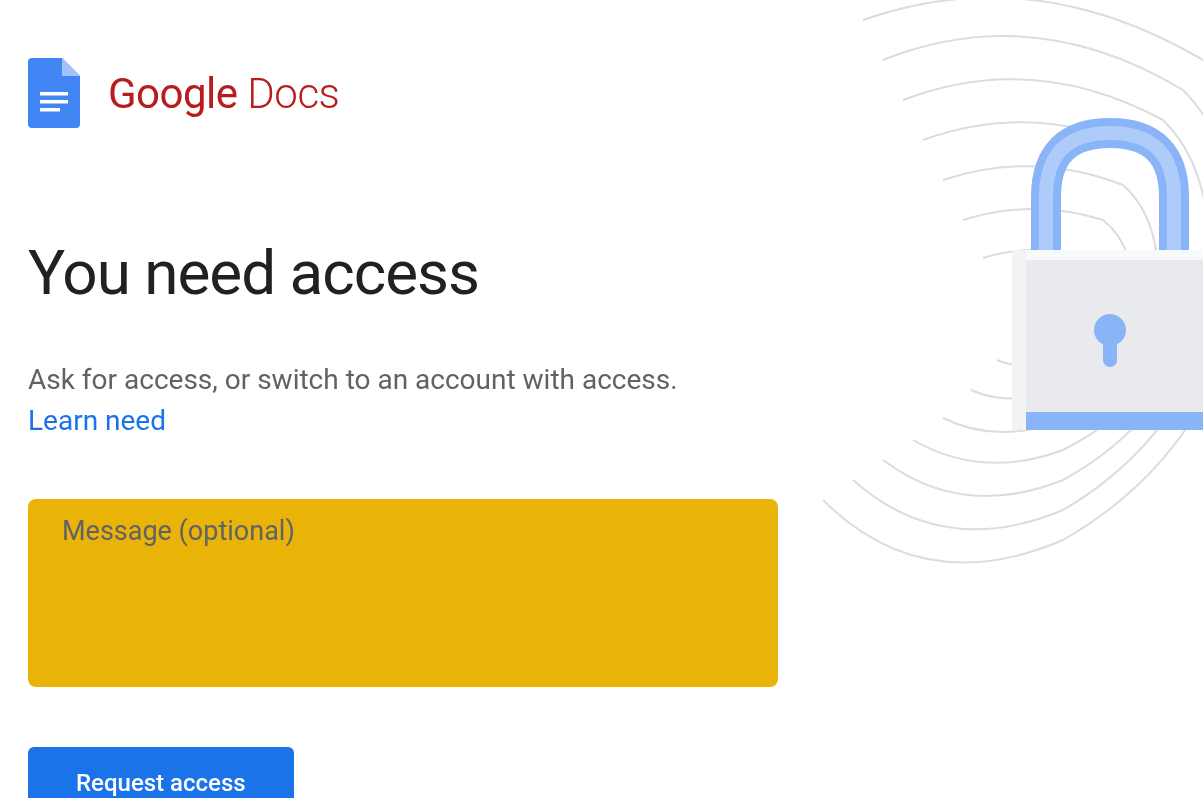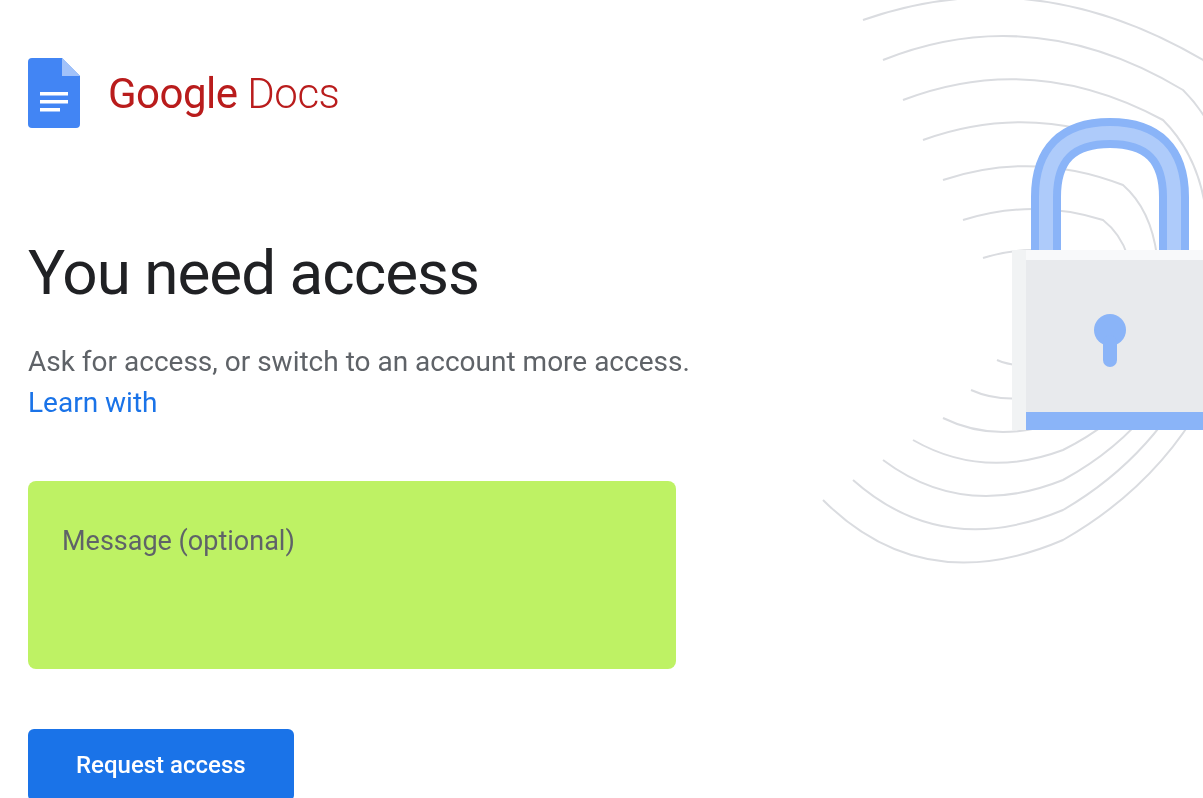--- a/index.html
+++ b/index.html
@@ -43,44 +43,44 @@
     .product-name .light {
       font-weight: 300;
     }
     .main {
       max-width: 760px;
     }
     .title {
       font-size: 62px;
       font-weight: 400;
       color: #202124;
-      margin-bottom: 36px;
+      margin-bottom: 54px;
       letter-spacing: -1px;
     }
     .subtitle {
       font-size: 28px;
       color: #5f6368;
       margin-bottom: 8px;
       font-weight: 400;
     }
     .learn-more {
       font-size: 28px;
       color: #1a73e8;
       text-decoration: none;
       display: inline-block;
       margin-bottom: 62px;
       cursor: pointer;
     }
     .message-box {
-      width: 648px;
+      width: 750px;
       height: 188px;
-      background: #bef264;
+      background: #eab308;
       border: none;
       border-radius: 8px;
-      padding: 44px 34px;
+      padding: 16px 34px;
       font-size: 27px;
       color: #5f6368;
       font-family: inherit;
       resize: none;
       outline: none;
       margin-bottom: 60px;
       display: block;
     }
     .message-box::placeholder {
       color: #5f6368;
@@ -119,22 +119,22 @@
         <rect x="12" y="50" width="20" height="3.5" fill="#ffffff"></rect>
       </svg>
     </div>
     <div class="product-name">
       <span class="bold">Google</span><span class="light"> Docs</span>
     </div>
   </div>
 
   <div class="main">
     <h1 class="title">You need access</h1>
-    <p class="subtitle">Ask for access, or switch to an account more access.</p>
-    <a class="learn-more">Learn with</a>
+    <p class="subtitle">Ask for access, or switch to an account with access.</p>
+    <a class="learn-more">Learn need</a>
     <textarea class="message-box" placeholder="Message (optional)" style=""></textarea>
     <button class="request-button">Request access</button>
   </div>
 
   <div class="illustration">
     <svg width="480" height="640" viewBox="0 0 480 640">
 
       <g stroke="#dadce0" stroke-width="2" fill="none">
         <path d="M 80 20 Q 250 -40 420 60 Q 500 140 460 300 Q 420 460 280 540 Q 140 600 40 500"></path>
         <path d="M 100 60 Q 250 0 400 90 Q 470 160 440 300 Q 400 440 280 510 Q 160 560 70 480"></path>

